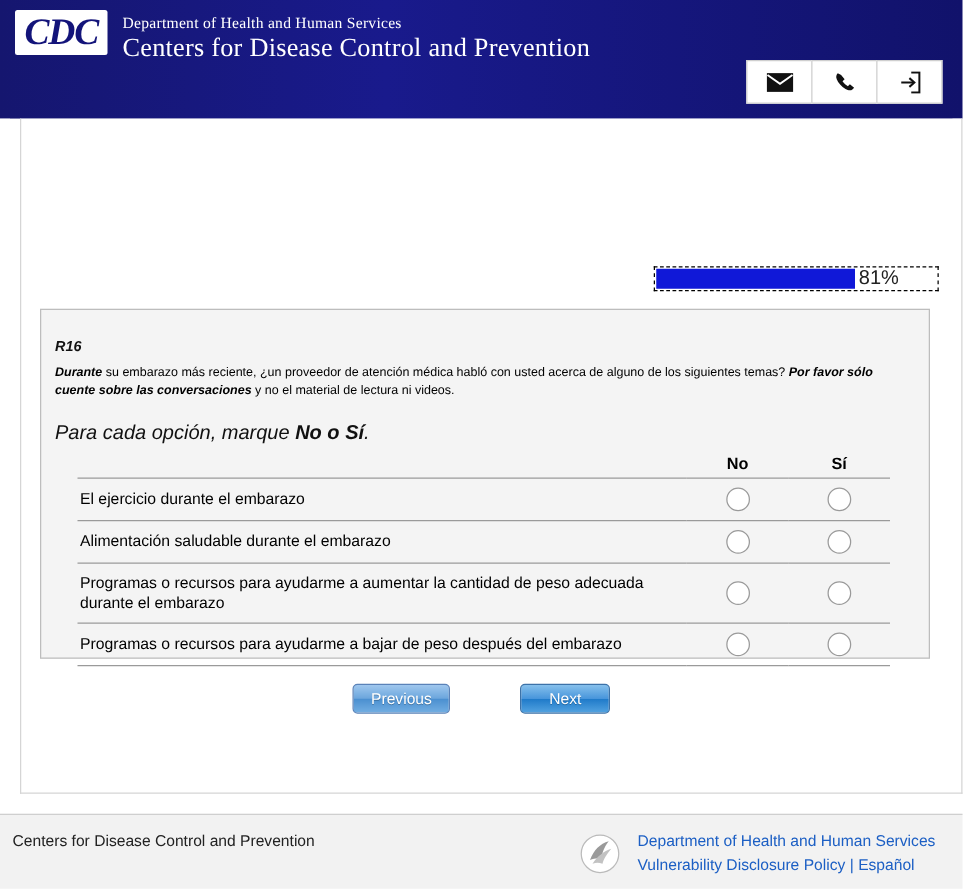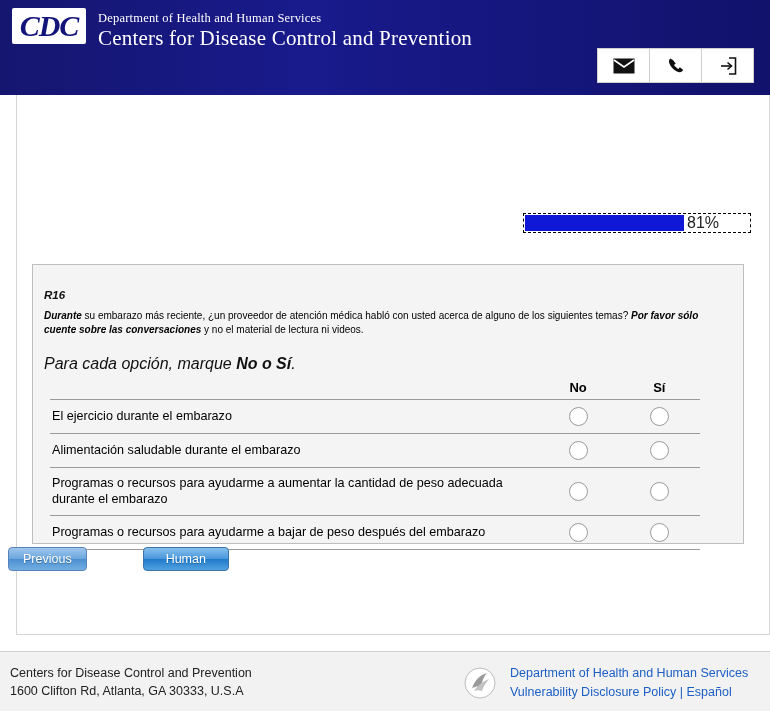--- a/index.html
+++ b/index.html
@@ -135,21 +135,20 @@
   .qcard {
     position: absolute;
     left: 24px;
     top: 152px;
     width: 712px;
     height: 280px;
     border: 1px solid #bdbdbd;
     background: #f4f4f4;
     box-sizing: border-box;
     box-shadow: 0 0 0 0 rgba(0,0,0,0);
-    margin-top: 17px;
   }
   .qid {
     position: absolute;
     left: 11px;
     top: 24px;
     font-size: 11.5px;
     font-style: italic;
     font-weight: bold;
     color: #111;
   }
@@ -170,21 +169,21 @@
     top: 90px;
     font-size: 16px;
     font-style: italic;
     color: #111;
   }
   .qinstr b { font-weight: bold; }
 
   
   .grid {
     position: absolute;
-    left: 17px;
+    left: 29px;
     top: 114px;
     width: 650px;
     border-collapse: collapse;
     font-size: 12.6px;
   }
   .grid th {
     font-size: 13px;
     font-weight: bold;
     text-align: center;
     padding-bottom: 4px;
@@ -217,20 +216,21 @@
     vertical-align: middle;
   }
 
   
   .nav {
     position: absolute;
     left: 0;
     top: 452px;
     width: 754px;
     display: flex;
+    justify-content: center;
     gap: 56px;
   }
   .btn {
     font-size: 12.5px;
     color: #ffffff;
     font-weight: normal;
     border: 1px solid #5a82b8;
     border-radius: 4px;
     padding: 4px 14px;
     cursor: pointer;
@@ -367,28 +367,27 @@
           <td class="row-label">Programas o recursos para ayudarme a bajar de peso después del embarazo</td>
           <td class="opt"><span class="radio"></span></td>
           <td class="opt"><span class="radio"></span></td>
         </tr>
       </tbody>
     </table>
   </div>
 
   <div class="nav">
     <button class="btn btn-prev">Previous</button>
-    <button class="btn btn-next">Human</button>
+    <button class="btn btn-next">Next</button>
   </div>
 </div>
 
 <div class="footer">
   <div class="footer-addr">
     <div>Centers for Disease Control and Prevention</div>
-    <div>1600 Clifton Rd, Atlanta, GA 30333, U.S.A</div>
   </div>
 
   <div class="hhs-seal">
     <svg width="36" height="34" viewBox="0 0 36 34">
       <circle cx="18" cy="17" r="15" fill="#ffffff" stroke="#bbbbbb" stroke-width="1"></circle>
       <path d="M10 22 C13 14 18 9 25 7 C21 12 20 16 19 21 C16 20 13 21 10 22 Z" fill="#9a9a9a"></path>
       <path d="M12 25 C16 19 21 15 27 13 C23 18 21 21 20 25 C17 24 15 24 12 25 Z" fill="#c2c2c2"></path>
     </svg>
   </div>
 

